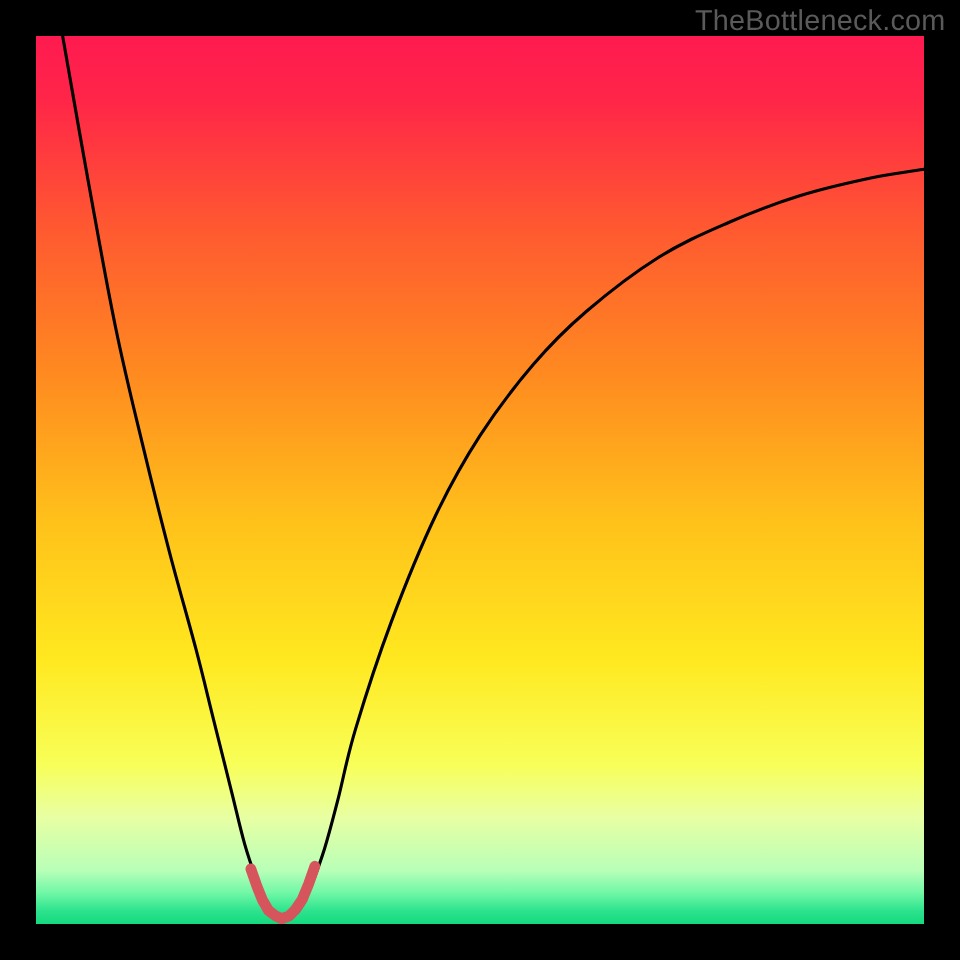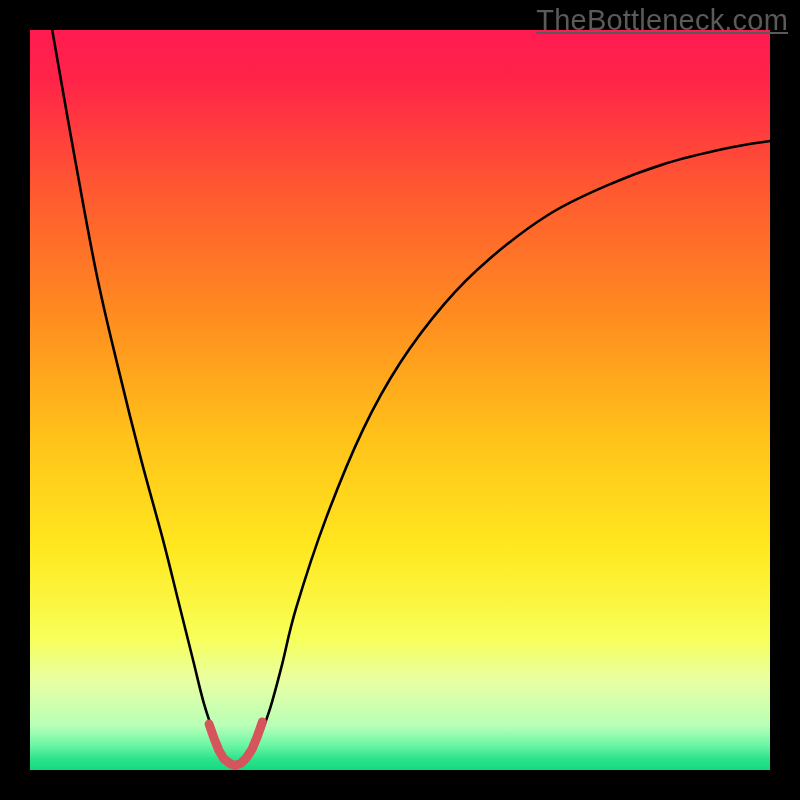--- a/index.html
+++ b/index.html
@@ -9,26 +9,25 @@
     width: 800px;
     height: 800px;
     overflow: hidden;
     position: relative;
     font-family: Arial, Helvetica, sans-serif;
   }
   .watermark {
     position: absolute;
     top: 4px;
     right: 12px;
-    font-size: 29px;
+    font-size: 24px;
     font-weight: 500;
     color: #5a5a5a;
     letter-spacing: 0.2px;
     z-index: 10;
-    text-decoration: underline;
   }
   svg.chart {
     display: block;
   }
 </style>
 </head>
 <body>
 
 <div class="watermark">TheBottleneck.com</div>
 

